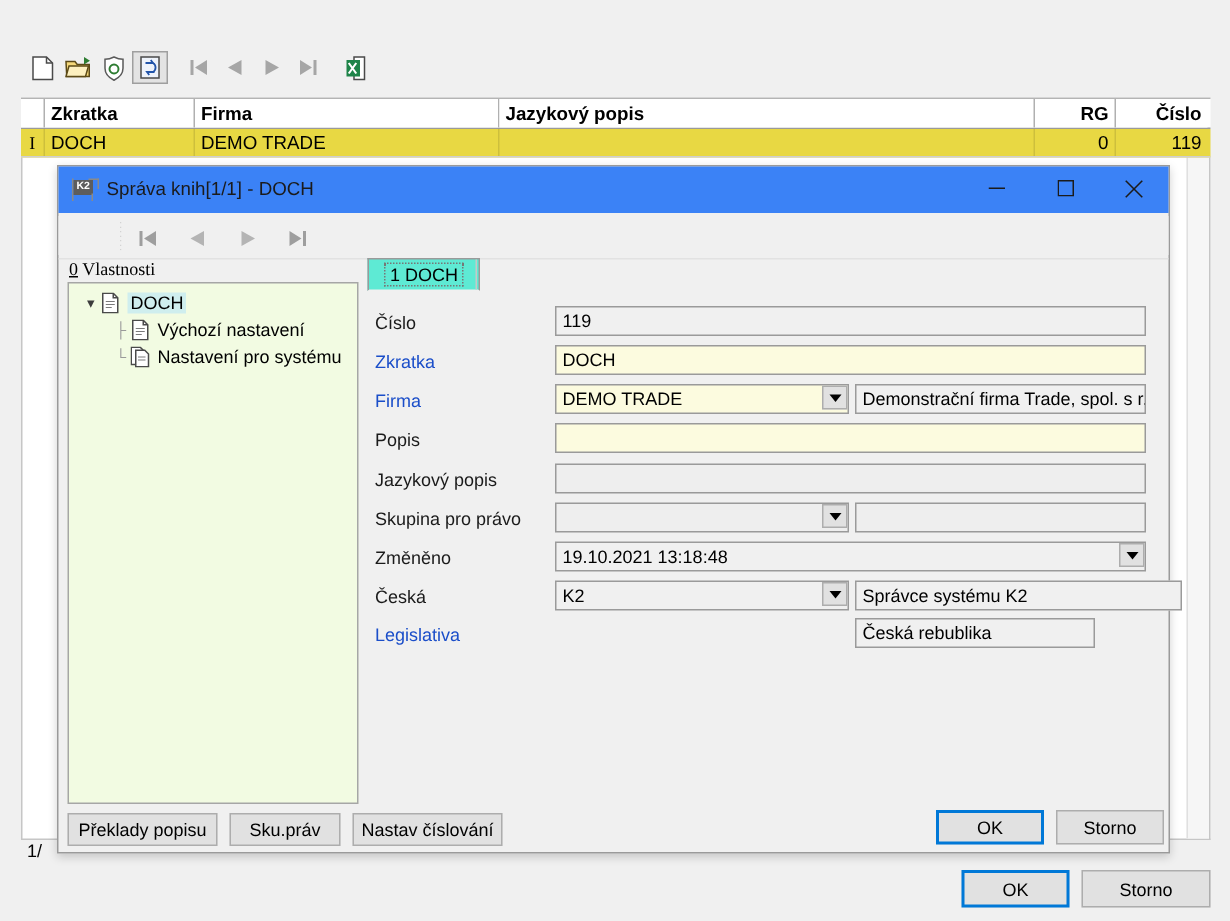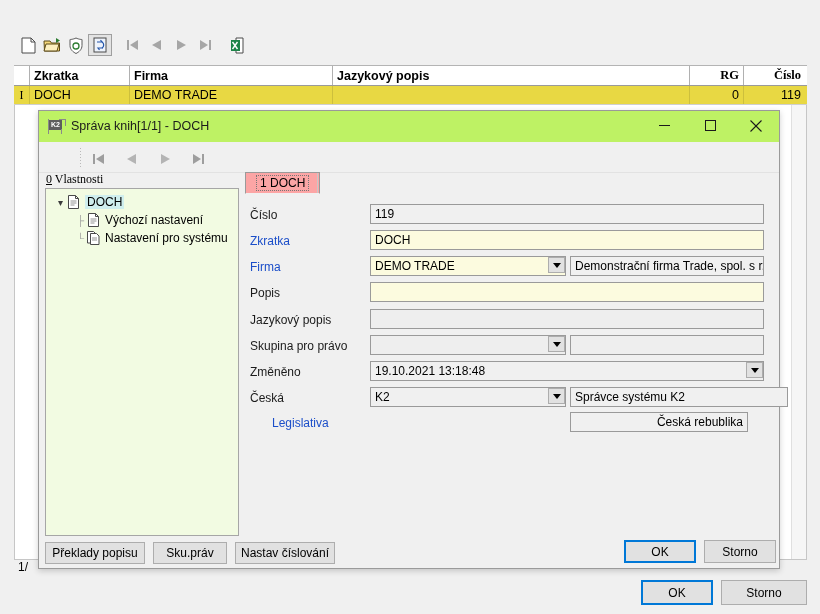--- a/index.html
+++ b/index.html
@@ -79,21 +79,21 @@
     background: #ffffff;
   }
   .gh-cell {
     border-right: 1px solid #b0b0b0;
     font-weight: bold; font-size: 12.5px;
     display: flex; align-items: center;
     padding: 0 4px; box-sizing: border-box;
     background: #ffffff;
     overflow: hidden; white-space: nowrap;
   }
-  .gh-cell.num { justify-content: flex-end; font-family: Liberation Serif, serif; }
+  .gh-cell.num { justify-content: flex-end; }
   .grid-row {
     position: absolute; left: 14px; top: 86px; width: 793px; height: 19px;
     display: flex; box-sizing: border-box; background: #e8d843;
     border-bottom: 1px solid #cfcfcf;
   }
   .gr-cell {
     border-right: 1px solid #cdbf3c;
     font-size: 12.5px; display: flex; align-items: center;
     padding: 0 4px; box-sizing: border-box;
     overflow: hidden; white-space: nowrap;
@@ -131,21 +131,21 @@
   
   .dialog {
     position: absolute; left: 38px; top: 110px; width: 742px; height: 459px;
     background: #f0f0f0;
     border: 1px solid #9a9a9a;
     box-shadow: 0 2px 6px rgba(0,0,0,0.18);
     box-sizing: border-box;
   }
   .dlg-titlebar {
     position: absolute; left: 0; top: 0; width: 740px; height: 31px;
-    background: #bef264;
+    background: #3b82f6;
   }
   .dlg-title-text {
     position: absolute; left: 32px; top: 8px; font-size: 12.5px; color: #1b1b1b;
   }
   .dlg-icon { position: absolute; left: 9px; top: 8px; width: 17px; height: 16px; }
   .dlg-wincontrols { position: absolute; top: 0; right: 0; height: 29px; display: flex; }
 
   .dlg-navbar {
     position: absolute; left: 0; top: 33px; width: 740px; height: 26px;
     background: #f0f0f0;
@@ -173,21 +173,21 @@
     position: absolute; display: flex; align-items: center; font-size: 12px; white-space: nowrap;
   }
   .tree-sel { background: #cfeeee; padding: 0 2px; }
   .chev { width: 13px; display: inline-block; text-align: center; font-size: 10px; color: #3c3c3c; }
   .doc-icon { width: 13px; height: 14px; margin-right: 5px; display: inline-block; }
 
   
   .tabstrip { position: absolute; left: 245px; top: 172px; width: 490px; height: 22px; }
   .tab {
     position: absolute; left: 0; top: 0; height: 22px; padding: 0 10px;
-    background: #fca5a5; border: 1px solid #9a9a9a; border-bottom: 1px solid #f0f0f0;
+    background: #5eead4; border: 1px solid #9a9a9a; border-bottom: 1px solid #f0f0f0;
     display: flex; align-items: center; font-size: 12px; box-sizing: border-box;
   }
   .tab .tabinner { border: 1px dotted #777; padding: 0 3px; }
   .tab-rule {
     position: absolute; left: 72px; top: 1px; width: 1px; height: 20px; background: #c8c8c8;
   }
   .flabel { position: absolute; font-size: 12px; color: #1b1b1b; white-space: nowrap; }
   .flabel.req { color: #1b4ec9; }
   .finput {
     position: absolute; height: 20px; box-sizing: border-box;
@@ -470,22 +470,22 @@
 
     <div class="flabel" style="left:250px; top:391px;">Česká</div>
     <div class="combo" style="left:370px; top:387px; width:196px;">
       <div class="cfield readonly" style="background:#f0f0f0;">K2</div>
       <div class="cbtn">
           <span class="arrow-dn"></span>
         </div>
     </div>
     <div class="finput readonly" style="left:570px; top:387px; width:218px;">Správce systému K2</div>
 
-    <div class="flabel req" style="left:250px; top:416px;margin-left:22px;">Legislativa</div>
-    <div class="finput readonly" style="left:570px; top:412px; width:178px;text-align:right;">Česká rebublika</div>
+    <div class="flabel req" style="left:250px; top:416px;">Legislativa</div>
+    <div class="finput readonly" style="left:570px; top:412px; width:160px;">Česká rebublika</div>
 
     <div class="bottom-btns">
       <div class="btn" style="width:100px; height:22px;">Překlady popisu</div>
       <div class="btn" style="width:74px; height:22px;">Sku.práv</div>
       <div class="btn" style="width:100px; height:22px;">Nastav číslování</div>
     </div>
 
     <div class="dlg-ok-btns" style="right:44px; top:540px;">
       <div class="btn focus" style="width:72px; height:23px;">OK</div>
       <div class="btn" style="width:72px; height:23px;">Storno</div>

